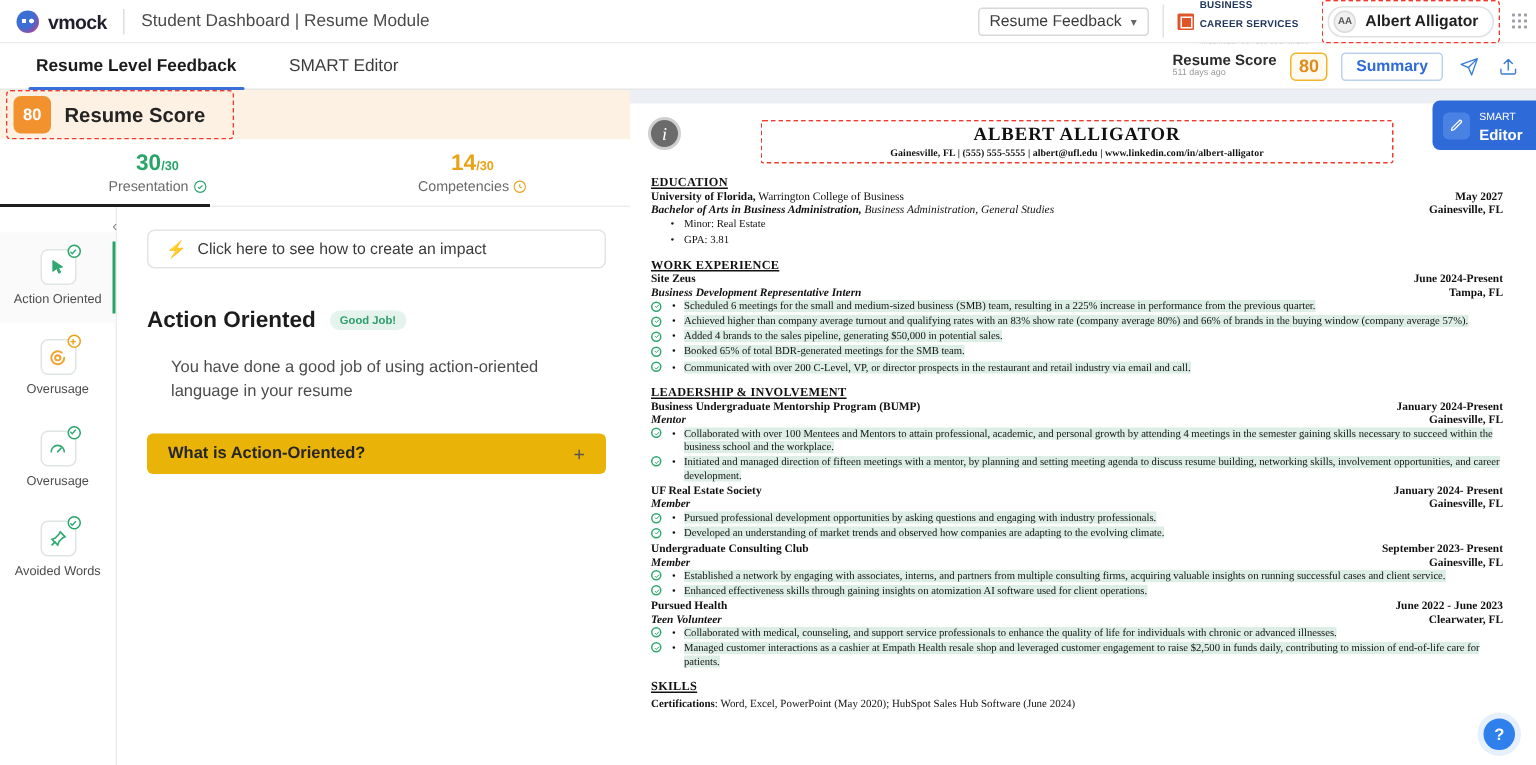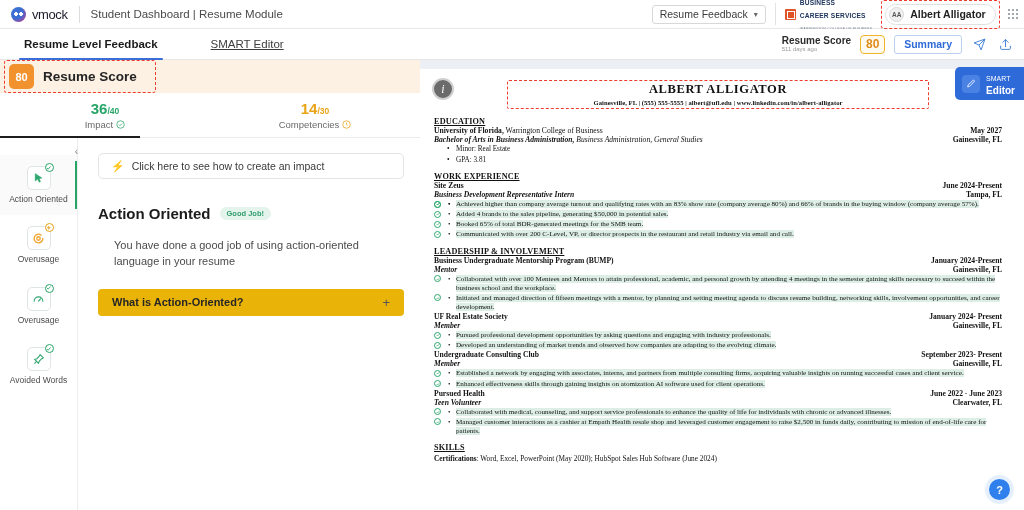--- a/index.html
+++ b/index.html
@@ -28,21 +28,21 @@
   }
   .brand-mark::after {
     content: ""; position: absolute; left: 3px; top: 5px;
     width: 9px; height: 5px;
     background: #fff;
     -webkit-mask: radial-gradient(circle at 2px 2px, #000 1.6px, transparent 1.7px) ,
                   radial-gradient(circle at 7px 2px, #000 1.6px, transparent 1.7px);
     mask: radial-gradient(circle at 2px 2px, #000 1.6px, transparent 1.7px),
           radial-gradient(circle at 7px 2px, #000 1.6px, transparent 1.7px);
   }
-  .brand-word { font-size: 13px; font-weight: normal; letter-spacing: -0.4px; color: #1e1e2d; }
+  .brand-word { font-size: 13px; font-weight: bold; letter-spacing: -0.4px; color: #1e1e2d; }
   .topbar-div { width: 1px; height: 17px; background: #dcdcdc; margin: 0 11px; }
   .breadcrumb { font-size: 11.5px; color: #4a4a4a; }
 
   .topbar-right { margin-left: auto; display: flex; align-items: center; height: 100%; padding-right: 6px; }
   .feedback-select {
     display: flex; align-items: center; gap: 6px;
     border: 1px solid #d8d8d8; border-radius: 3px;
     height: 19px; padding: 0 7px; font-size: 10.5px; color: #3c3c3c;
     background: #fff;
   }
@@ -82,21 +82,21 @@
   .tab {
     font-size: 11.5px; color: #3d3d3d; height: 100%;
     display: flex; align-items: center; position: relative; padding: 0 2px;
   }
   .tab.active { font-weight: bold; color: #1b1b1b; }
   .tab.active::after {
     content: ""; position: absolute; left: -3px; right: -3px; bottom: -1px;
     height: 2.5px; background: #3a6fd8; border-radius: 2px;
   }
   #tab1 { margin-left: 22px; }
-  #tab2 { margin-left: 49px; text-decoration: underline; }
+  #tab2 { margin-left: 31px; }
 
   .score-head { margin-left: auto; display: flex; align-items: center; padding-right: 10px; gap: 9px; }
   .score-label-box { text-align: left; line-height: 1.15; }
   .score-label { font-size: 10px; font-weight: bold; color: #2c2c2c; }
   .score-sub { font-size: 6px; color: #9b9b9b; }
   .score-pill {
     border: 1px solid #f0b429; background: #fffaf0; color: #e08c1a;
     border-radius: 4px; min-width: 25px; height: 19px;
     display: flex; align-items: center; justify-content: center;
     font-size: 12px; font-weight: bold;
@@ -362,23 +362,23 @@
 
     <div class="score-banner">
       <div class="score-banner-inner dashed-red">
         <span class="score-badge">80</span>
         <span class="score-banner-title">Resume Score</span>
       </div>
     </div>
 
     <div class="metrics">
       <div class="metric">
-        <div><span class="metric-num m-green">36</span><span class="metric-den m-green">/40</span></div>
+        <div><span class="metric-num m-green">30</span><span class="metric-den m-green">/30</span></div>
         <div class="metric-label">
-            <span>Impact</span>
+            <span>Presentation</span>
           <svg class="chk" viewBox="0 0 24 24" fill="none" stroke="#27a567" stroke-width="2">
               <circle cx="12" cy="12" r="10"></circle>
               <path d="M8 12.5l2.6 2.6L16 9.5"></path>
             </svg>
         </div>
       </div>
       <div class="metric">
         <div><span class="metric-num m-amber">14</span><span class="metric-den m-amber">/30</span></div>
         <div class="metric-label">
             <span>Competencies</span>
@@ -511,21 +511,21 @@
         </div>
         <div class="row-line">
           <div class="role">Business Development Representative Intern</div>
           <div class="meta">Tampa, FL</div>
         </div>
         <ul class="bullets">
           <li><span class="gchk">
                 <svg viewBox="0 0 24 24" fill="none" stroke="#2ea86f" stroke-width="4">
                   <path d="M4 12.5l5.5 5.5L20 6.5"></path>
                 </svg>
-              </span><span class="dot">•</span></li>
+              </span><span class="dot">•</span><span class="hl">Scheduled 6 meetings for the small and medium-sized business (SMB) team, resulting in a 225% increase in performance from the previous quarter.</span></li>
           <li><span class="gchk">
                 <svg viewBox="0 0 24 24" fill="none" stroke="#2ea86f" stroke-width="4">
                   <path d="M4 12.5l5.5 5.5L20 6.5"></path>
                 </svg>
               </span><span class="dot">•</span><span class="hl">Achieved higher than company average turnout and qualifying rates with an 83% show rate (company average 80%) and 66% of brands in the buying window (company average 57%).</span></li>
           <li><span class="gchk">
                 <svg viewBox="0 0 24 24" fill="none" stroke="#2ea86f" stroke-width="4">
                   <path d="M4 12.5l5.5 5.5L20 6.5"></path>
                 </svg>
               </span><span class="dot">•</span><span class="hl">Added 4 brands to the sales pipeline, generating $50,000 in potential sales.</span></li>

